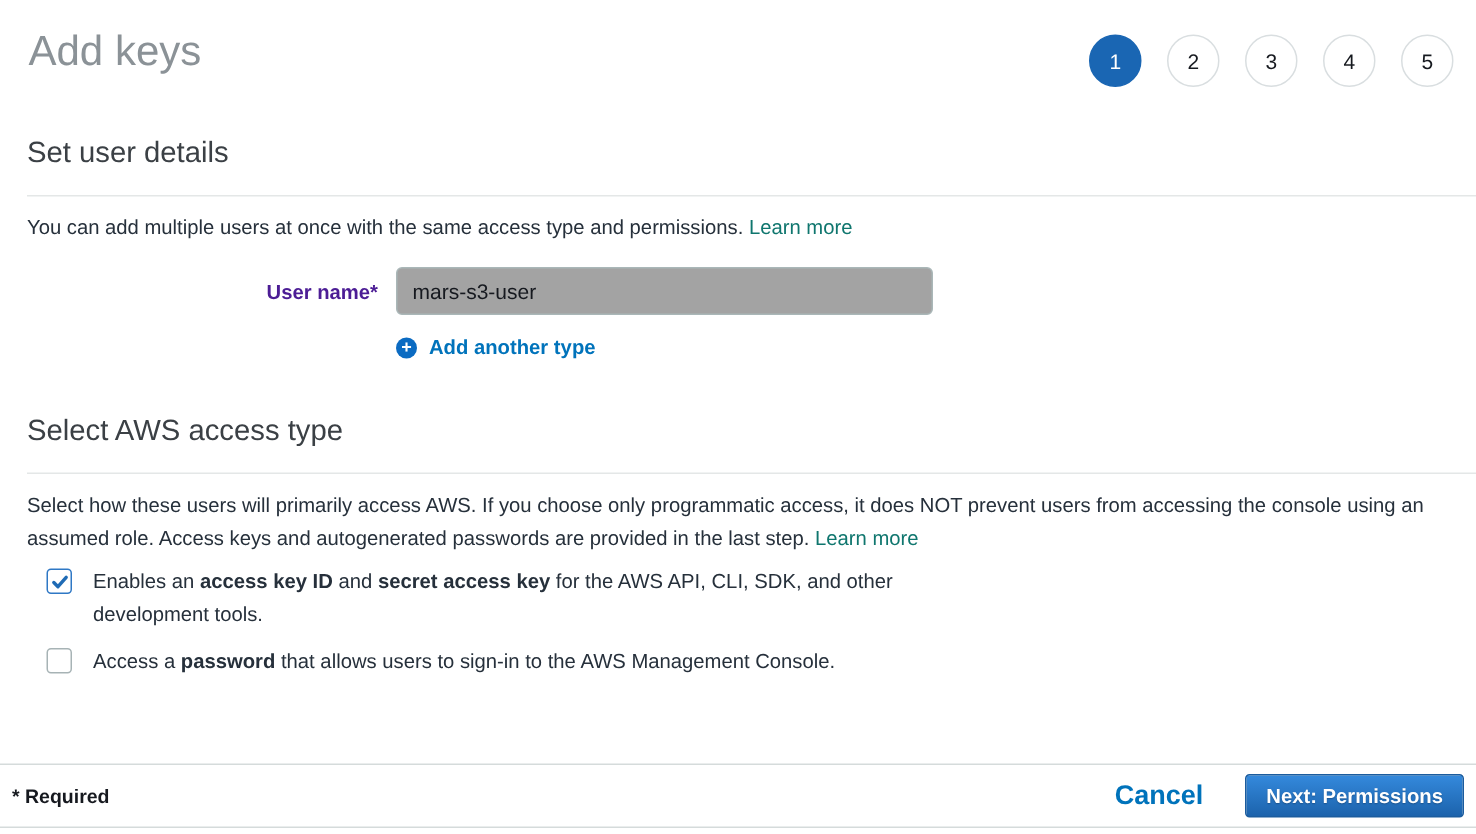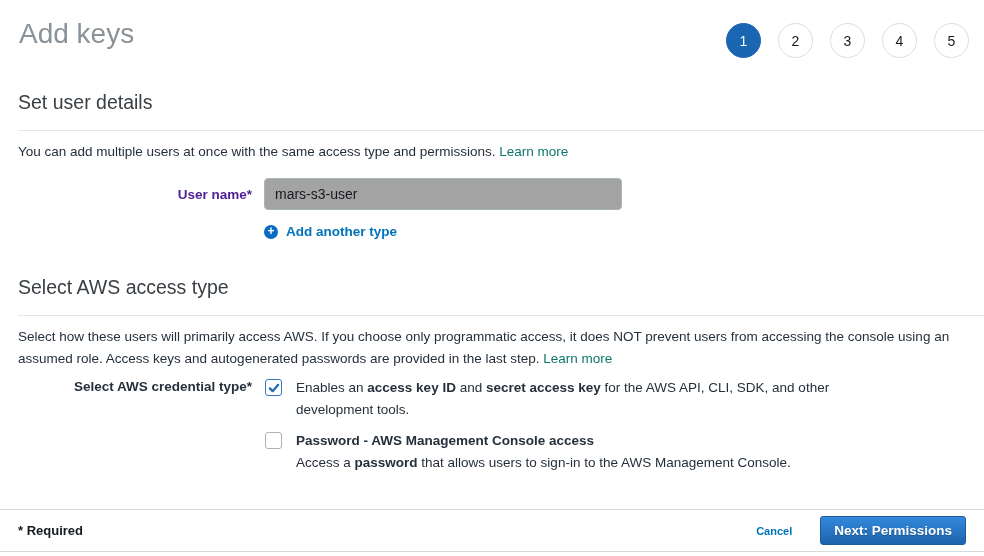--- a/index.html
+++ b/index.html
@@ -87,25 +87,25 @@
   .checkbox svg { display: block; }
   .option-text { margin-left: 14px; }
   .option-title { font-size: 13.5px; font-weight: bold; line-height: 22px; color: #26303b; }
   .option-desc { font-size: 13.5px; line-height: 22px; color: #26303b; max-width: 545px; }
   .b { font-weight: bold; }
 
   
   .footer {
     position: absolute; left: 0; right: 0; top: 509px; height: 43px;
     border-top: 1px solid #d5dbdb; border-bottom: 1px solid #d5dbdb;
-    background: #fff; display: flex; align-items: center; padding: 0 18px;
+    background: #fff; display: flex; align-items: center; padding: 0 8px;
   }
   .required { font-size: 13px; font-weight: bold; color: #16191f; }
   .footer-actions { margin-left: auto; display: flex; align-items: center; gap: 28px; }
-  .cancel-link { font-size: 11px; font-weight: bold; color: #0073bb; text-decoration: none; cursor: pointer; }
+  .cancel-link { font-size: 18px; font-weight: bold; color: #0073bb; text-decoration: none; cursor: pointer; }
   .next-btn {
     height: 29px; padding: 0 13px;
     font-size: 13.5px; font-weight: bold; color: #fff;
     background: linear-gradient(#3489dc, #1c63ac);
     border: 1px solid #1b5c9e; border-radius: 3px;
     text-shadow: 0 1px 1px rgba(0,0,0,0.25);
     font-family: inherit; cursor: pointer;
   }
 </style>
 </head>
@@ -144,38 +144,36 @@
     <span class="plus-icon">+</span>
     <a class="add-link">Add another type</a>
   </div>
 </div>
 
 <div class="section" id="sec-access">
   <h2 class="section-heading">Select AWS access type</h2>
   <p class="intro"><span>Select how these users will primarily access AWS. If you choose only programmatic access, it does NOT prevent users from accessing the console using an assumed role. Access keys and autogenerated passwords are provided in the last step. </span><a class="link">Learn more</a></p>
 
   <div class="cred-row">
-    <div class="cred-label">Select AWS credential type*</div>
     <div class="options">
 
       <div class="option">
         <div class="checkbox checked">
           <svg width="12" height="12" viewBox="0 0 16 16">
             <path d="M2.5 8.5 L6.2 12.2 L13.5 3.8" stroke="#1f6bb5" stroke-width="3" fill="none" stroke-linecap="round" stroke-linejoin="round"></path>
           </svg>
         </div>
         <div class="option-text">
           <div class="option-desc"><span>Enables an </span><span class="b">access key ID</span><span> and </span><span class="b">secret access key</span><span> for the AWS API, CLI, SDK, and other development tools.</span></div>
         </div>
       </div>
 
       <div class="option">
         <div class="checkbox"></div>
         <div class="option-text">
-          <div class="option-title">Password - AWS Management Console access</div>
           <div class="option-desc"><span>Access a </span><span class="b">password</span><span> that allows users to sign-in to the AWS Management Console.</span></div>
         </div>
       </div>
 
     </div>
   </div>
 </div>
 
 <div class="footer">
   <span class="required">* Required</span>

